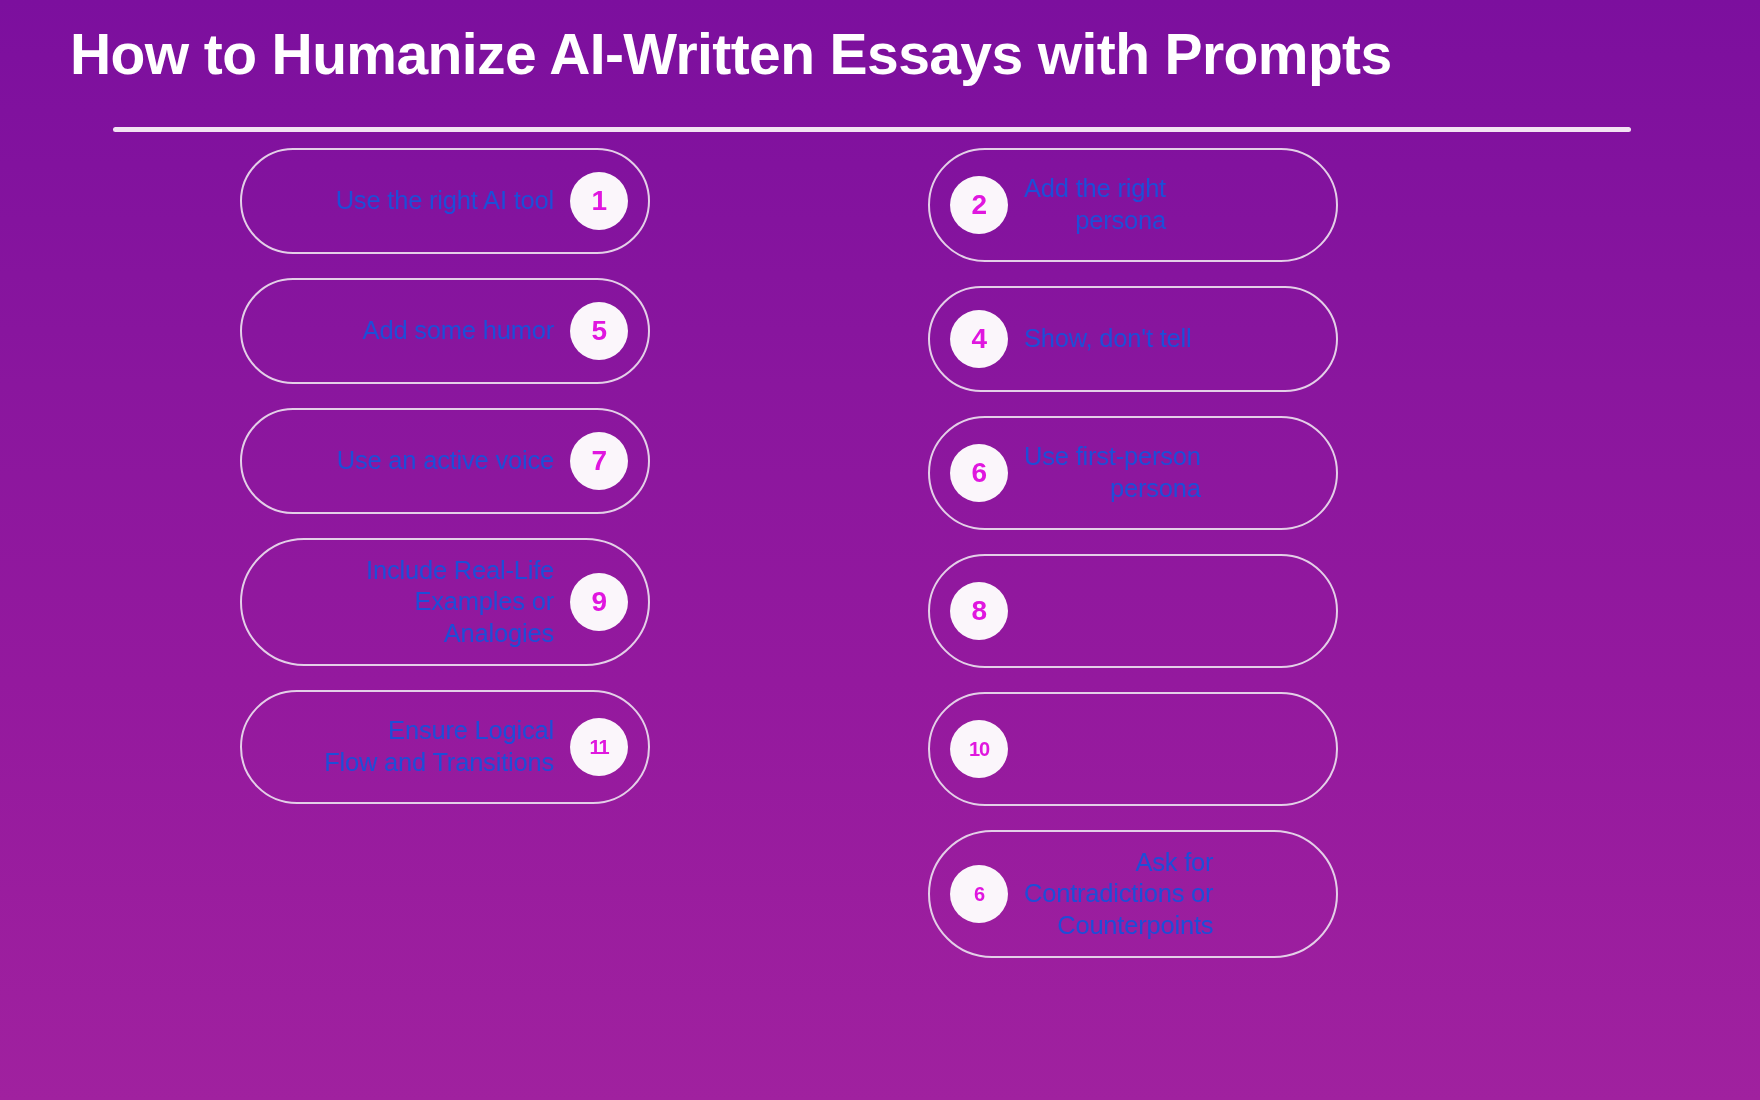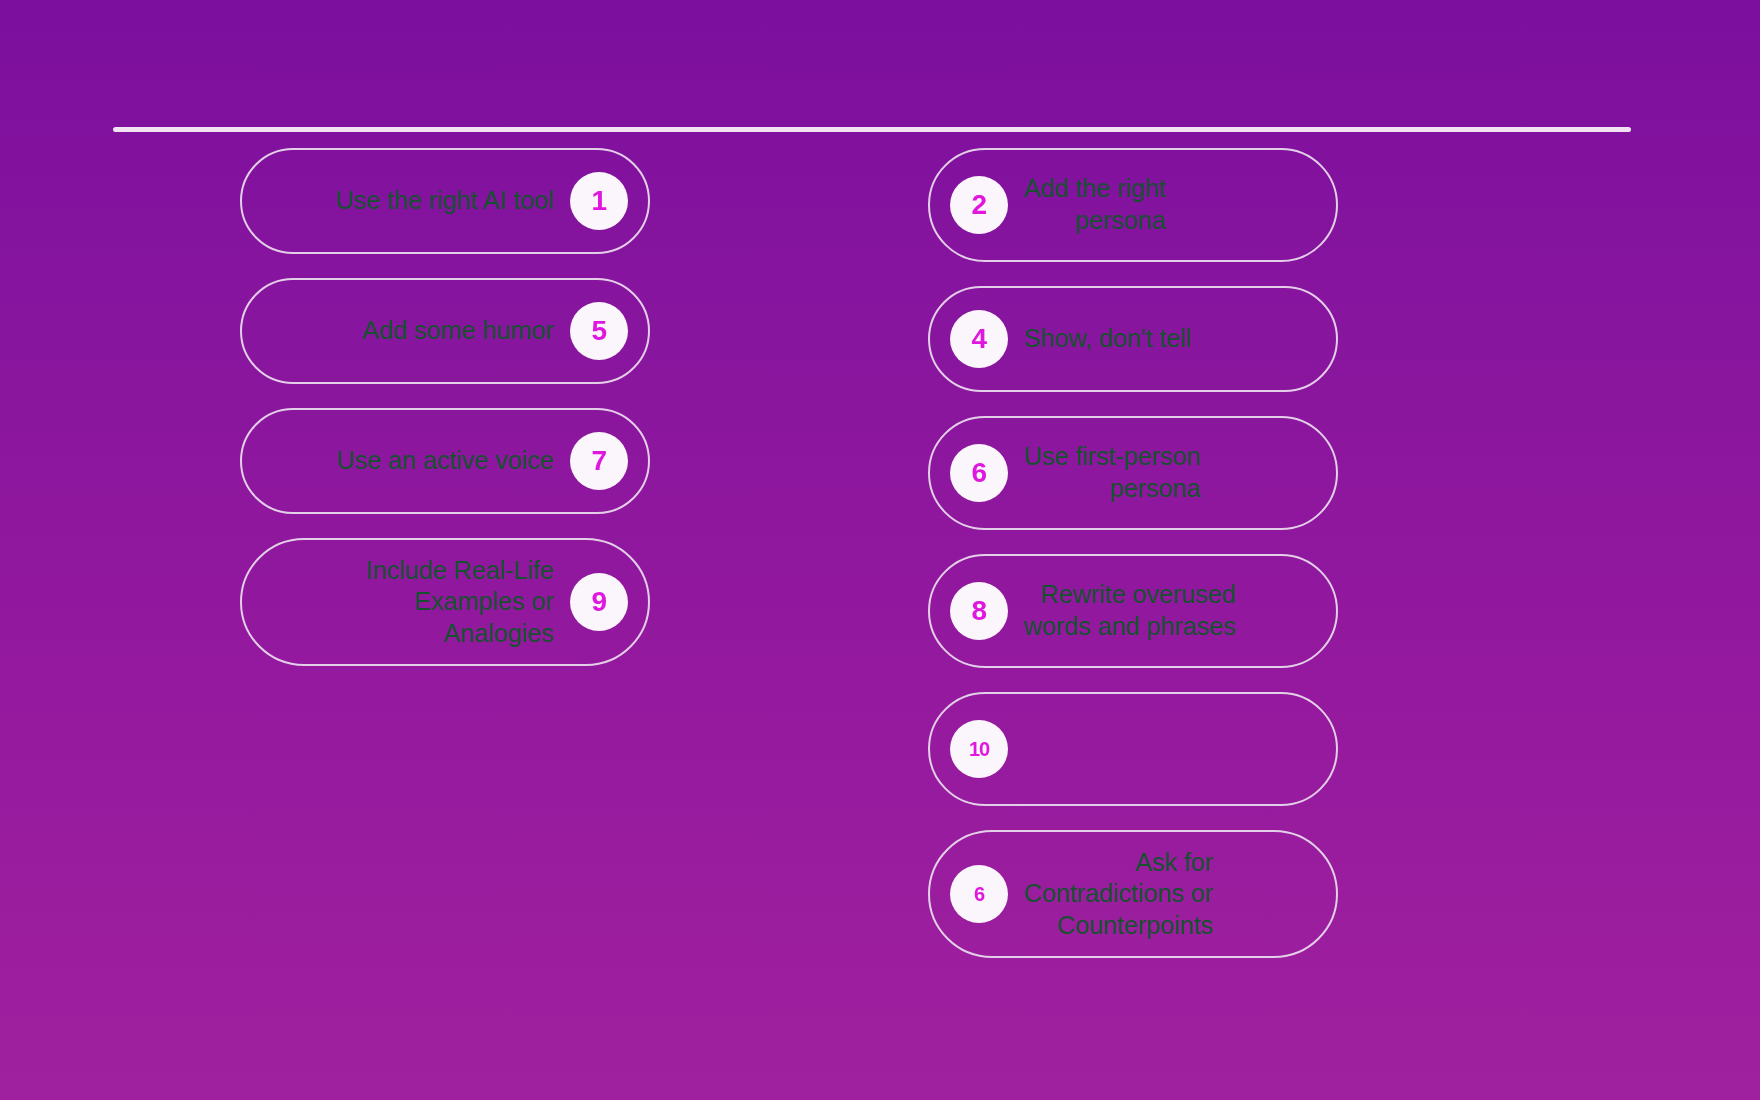--- a/index.html
+++ b/index.html
@@ -74,21 +74,21 @@
     background: transparent;
   }
   .pill.h1 { height: 106px; }
   .pill.h2 { height: 114px; }
   .pill.h3 { height: 128px; }
 
   .pill-left  { justify-content: flex-end; padding-right: 20px; padding-left: 26px; }
   .pill-right { justify-content: flex-start; padding-left: 20px; padding-right: 26px; }
 
   .pill-label {
-    color: #14532d;
+    color: #1d4ed8;
     font-size: 25.5px;
     line-height: 1.24;
     font-weight: 500;
     letter-spacing: -0.2px;
     font-family: "Liberation Sans", sans-serif;
     white-space: pre-line;
   }
   .pill-left  .pill-label { text-align: right; padding-right: 16px; }
   .pill-right .pill-label { text-align: right;  padding-left: 16px; }
 
@@ -106,20 +106,21 @@
     font-weight: bold;
     letter-spacing: -0.5px;
     font-family: "Liberation Sans", sans-serif;
   }
   .badge.wide { font-size: 20px; letter-spacing: -1px; }
 </style>
 </head>
 <body>
 
 <div class="header">
+  <div class="page-title">How to Humanize AI-Written Essays with Prompts</div>
   <div class="title-rule"></div>
 </div>
 
 <div class="board">
   <div class="column column-left" id="col-left">
       <div class="pill h1 pill-left">
         <div class="pill-label">Use the right AI tool</div>
         <div class="badge">1</div>
       </div>
       <div class="pill h1 pill-left">
@@ -129,40 +130,43 @@
       <div class="pill h1 pill-left">
         <div class="pill-label">Use an active voice</div>
         <div class="badge">7</div>
       </div>
       <div class="pill h3 pill-left">
         <div class="pill-label">Include Real-Life
 Examples or
 Analogies</div>
         <div class="badge">9</div>
       </div>
+      <div class="pill h2 pill-left">
+        <div class="pill-label">Ensure Logical
+Flow and Transitions</div>
+        <div class="badge wide">11</div>
+      </div>
     </div>
   <div class="column column-right" id="col-right">
       <div class="pill h2 pill-right">
         <div class="badge">2</div>
         <div class="pill-label">Add the right
 persona</div>
       </div>
       <div class="pill h1 pill-right">
         <div class="badge">4</div>
         <div class="pill-label">Show, don't tell</div>
       </div>
       <div class="pill h2 pill-right">
         <div class="badge">6</div>
         <div class="pill-label">Use first-person
 persona</div>
       </div>
       <div class="pill h2 pill-right">
         <div class="badge">8</div>
-        <div class="pill-label">Rewrite overused
-words and phrases</div>
       </div>
       <div class="pill h2 pill-right">
         <div class="badge wide">10</div>
       </div>
       <div class="pill h3 pill-right">
         <div class="badge wide">6</div>
         <div class="pill-label">Ask for
 Contradictions or
 Counterpoints</div>
       </div>

